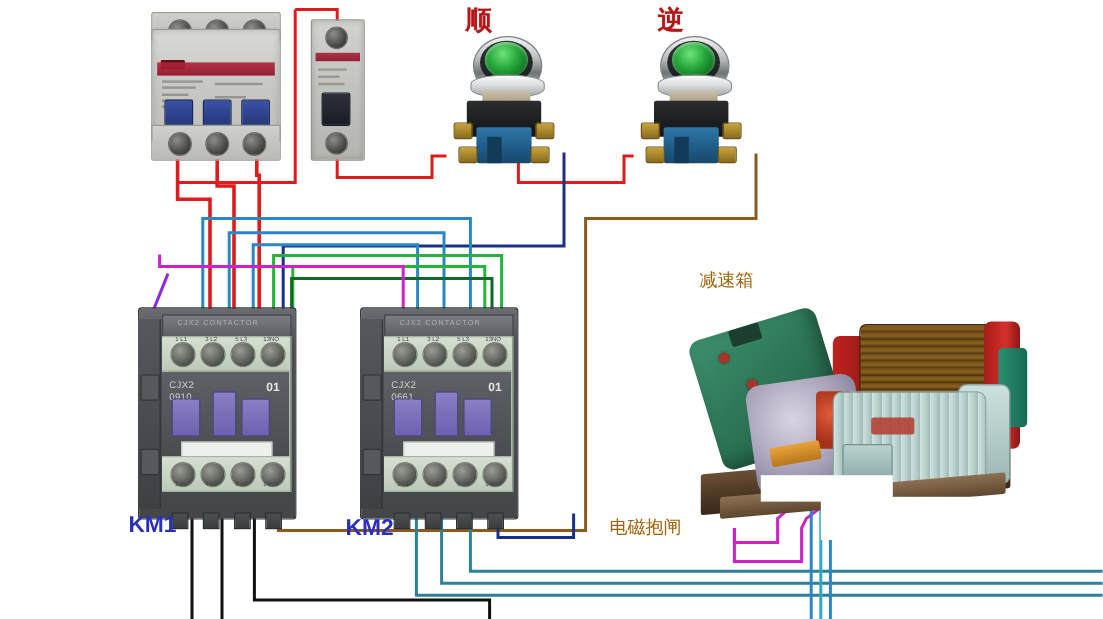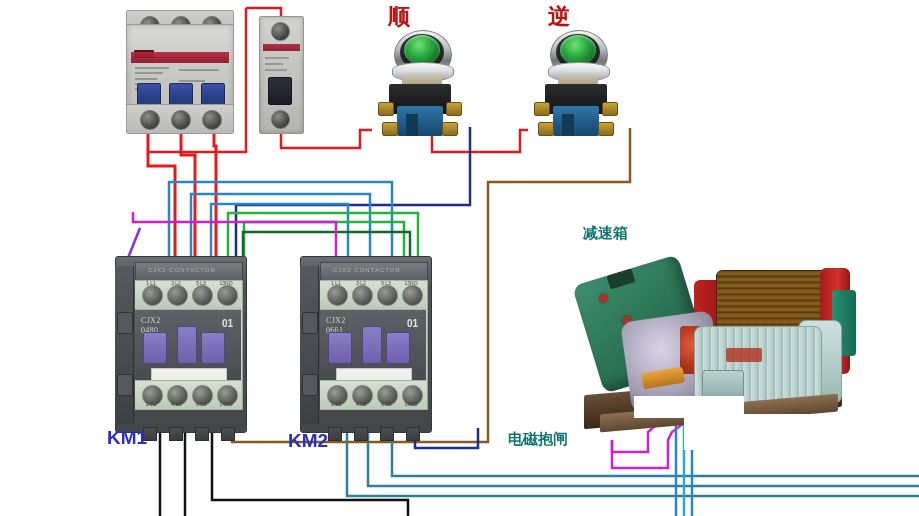--- a/index.html
+++ b/index.html
@@ -10,21 +10,21 @@
   #stage{position:relative;width:919px;height:516px;background:#fff;}
   #wires{position:absolute;left:0;top:0;width:919px;height:516px;}
 
   .label{position:absolute;white-space:nowrap;pointer-events:none;}
   .cn-red{
     color:#b51616;font-weight:bold;font-size:22px;
     font-family:"DejaVu Sans","Liberation Sans",sans-serif;
     text-shadow:0 0 1px rgba(180,20,20,.45);
   }
   .cn-red-sm{
-    color:#0f766e;font-weight:bold;font-size:15px;
+    color:#a16207;font-weight:normal;font-size:15px;
     font-family:"DejaVu Sans","Liberation Sans",sans-serif;
   }
   .km-lab{
     color:#2b2fbe;font-weight:bold;font-size:19px;
     font-family:"Liberation Sans",sans-serif;
   }
 
   
   .brk3{position:absolute;left:126px;top:10px;width:106px;height:120px;}
   .brk3 .body{
@@ -193,21 +193,21 @@
     position:absolute;left:62px;top:70px;width:18px;height:36px;
     background:linear-gradient(180deg,#8a7ec6 0%,#6e60ae 100%);
     border:1px solid #4f4486;border-radius:2px;
   }
   .ct .whitebar{
     position:absolute;left:36px;top:112px;width:74px;height:14px;
     background:#eef0ec;border:1px solid #c3c7bf;
   }
   .ct .model{
     position:absolute;left:26px;top:60px;font-size:8px;color:#cfd3cd;
-    line-height:10px;font-family:Liberation Serif, serif;letter-spacing:.3px;
+    line-height:10px;font-family:Liberation Sans, sans-serif;letter-spacing:.3px;
   }
   .ct .aux{
     position:absolute;right:12px;top:62px;font-size:10px;color:#e2e6e0;
     font-weight:bold;font-family:"Liberation Sans",sans-serif;
   }
   .ct .foot{
     position:absolute;bottom:-10px;width:12px;height:12px;
     background:linear-gradient(180deg,#4d5053 0%,#3a3d40 100%);
     border:1px solid #2d3033;
   }
@@ -451,21 +451,21 @@
       <div class="screw" style="left:57px;"></div>
       <div class="screw" style="left:82px;"></div>
       <div class="tlab" style="left:3px;">1 L1</div>
       <div class="tlab" style="left:28px;">3 L2</div>
       <div class="tlab" style="left:53px;">5 L3</div>
       <div class="tlab" style="left:78px;">13NO</div>
     </div>
 
     <div class="model">
       <div>CJX2</div>
-      <div>0480</div>
+      <div>0910</div>
     </div>
     <div class="aux">01</div>
 
     <div class="purple" style="left:28px;"></div>
     <div class="purplemid"></div>
     <div class="purple" style="left:86px;"></div>
     <div class="whitebar"></div>
 
     <div class="termrow bot">
       <div class="screw" style="left:7px;"></div>

